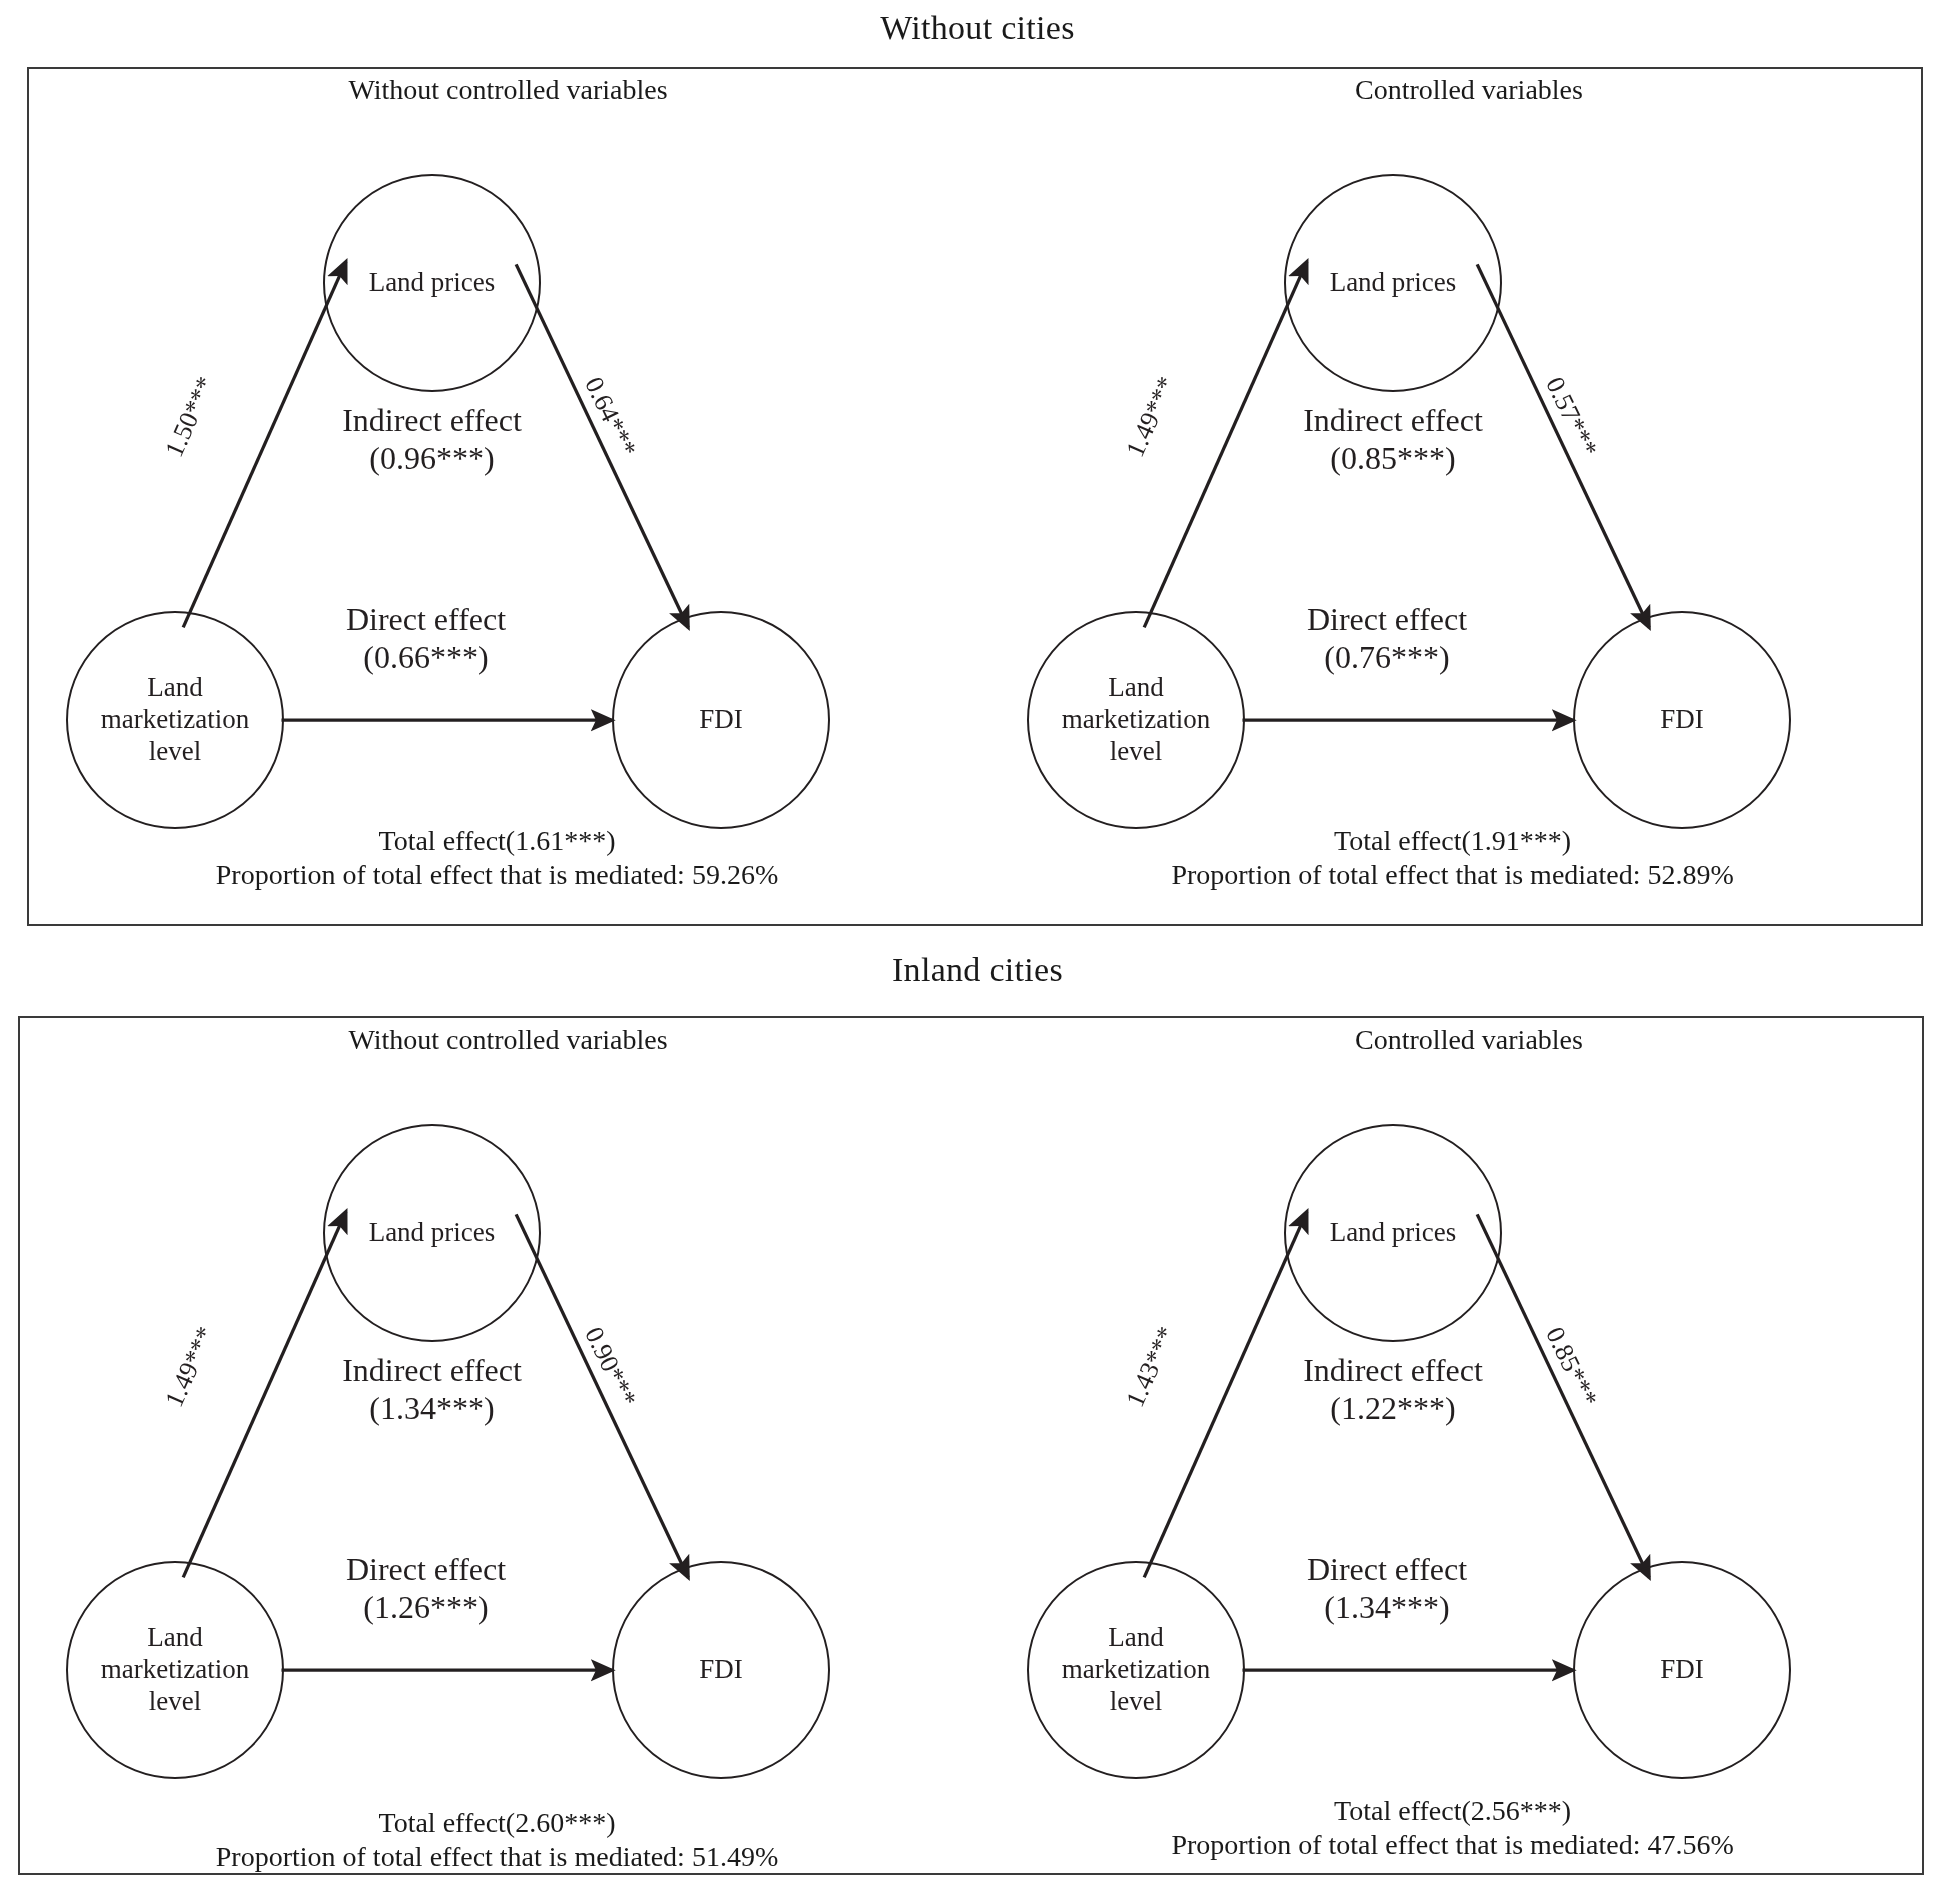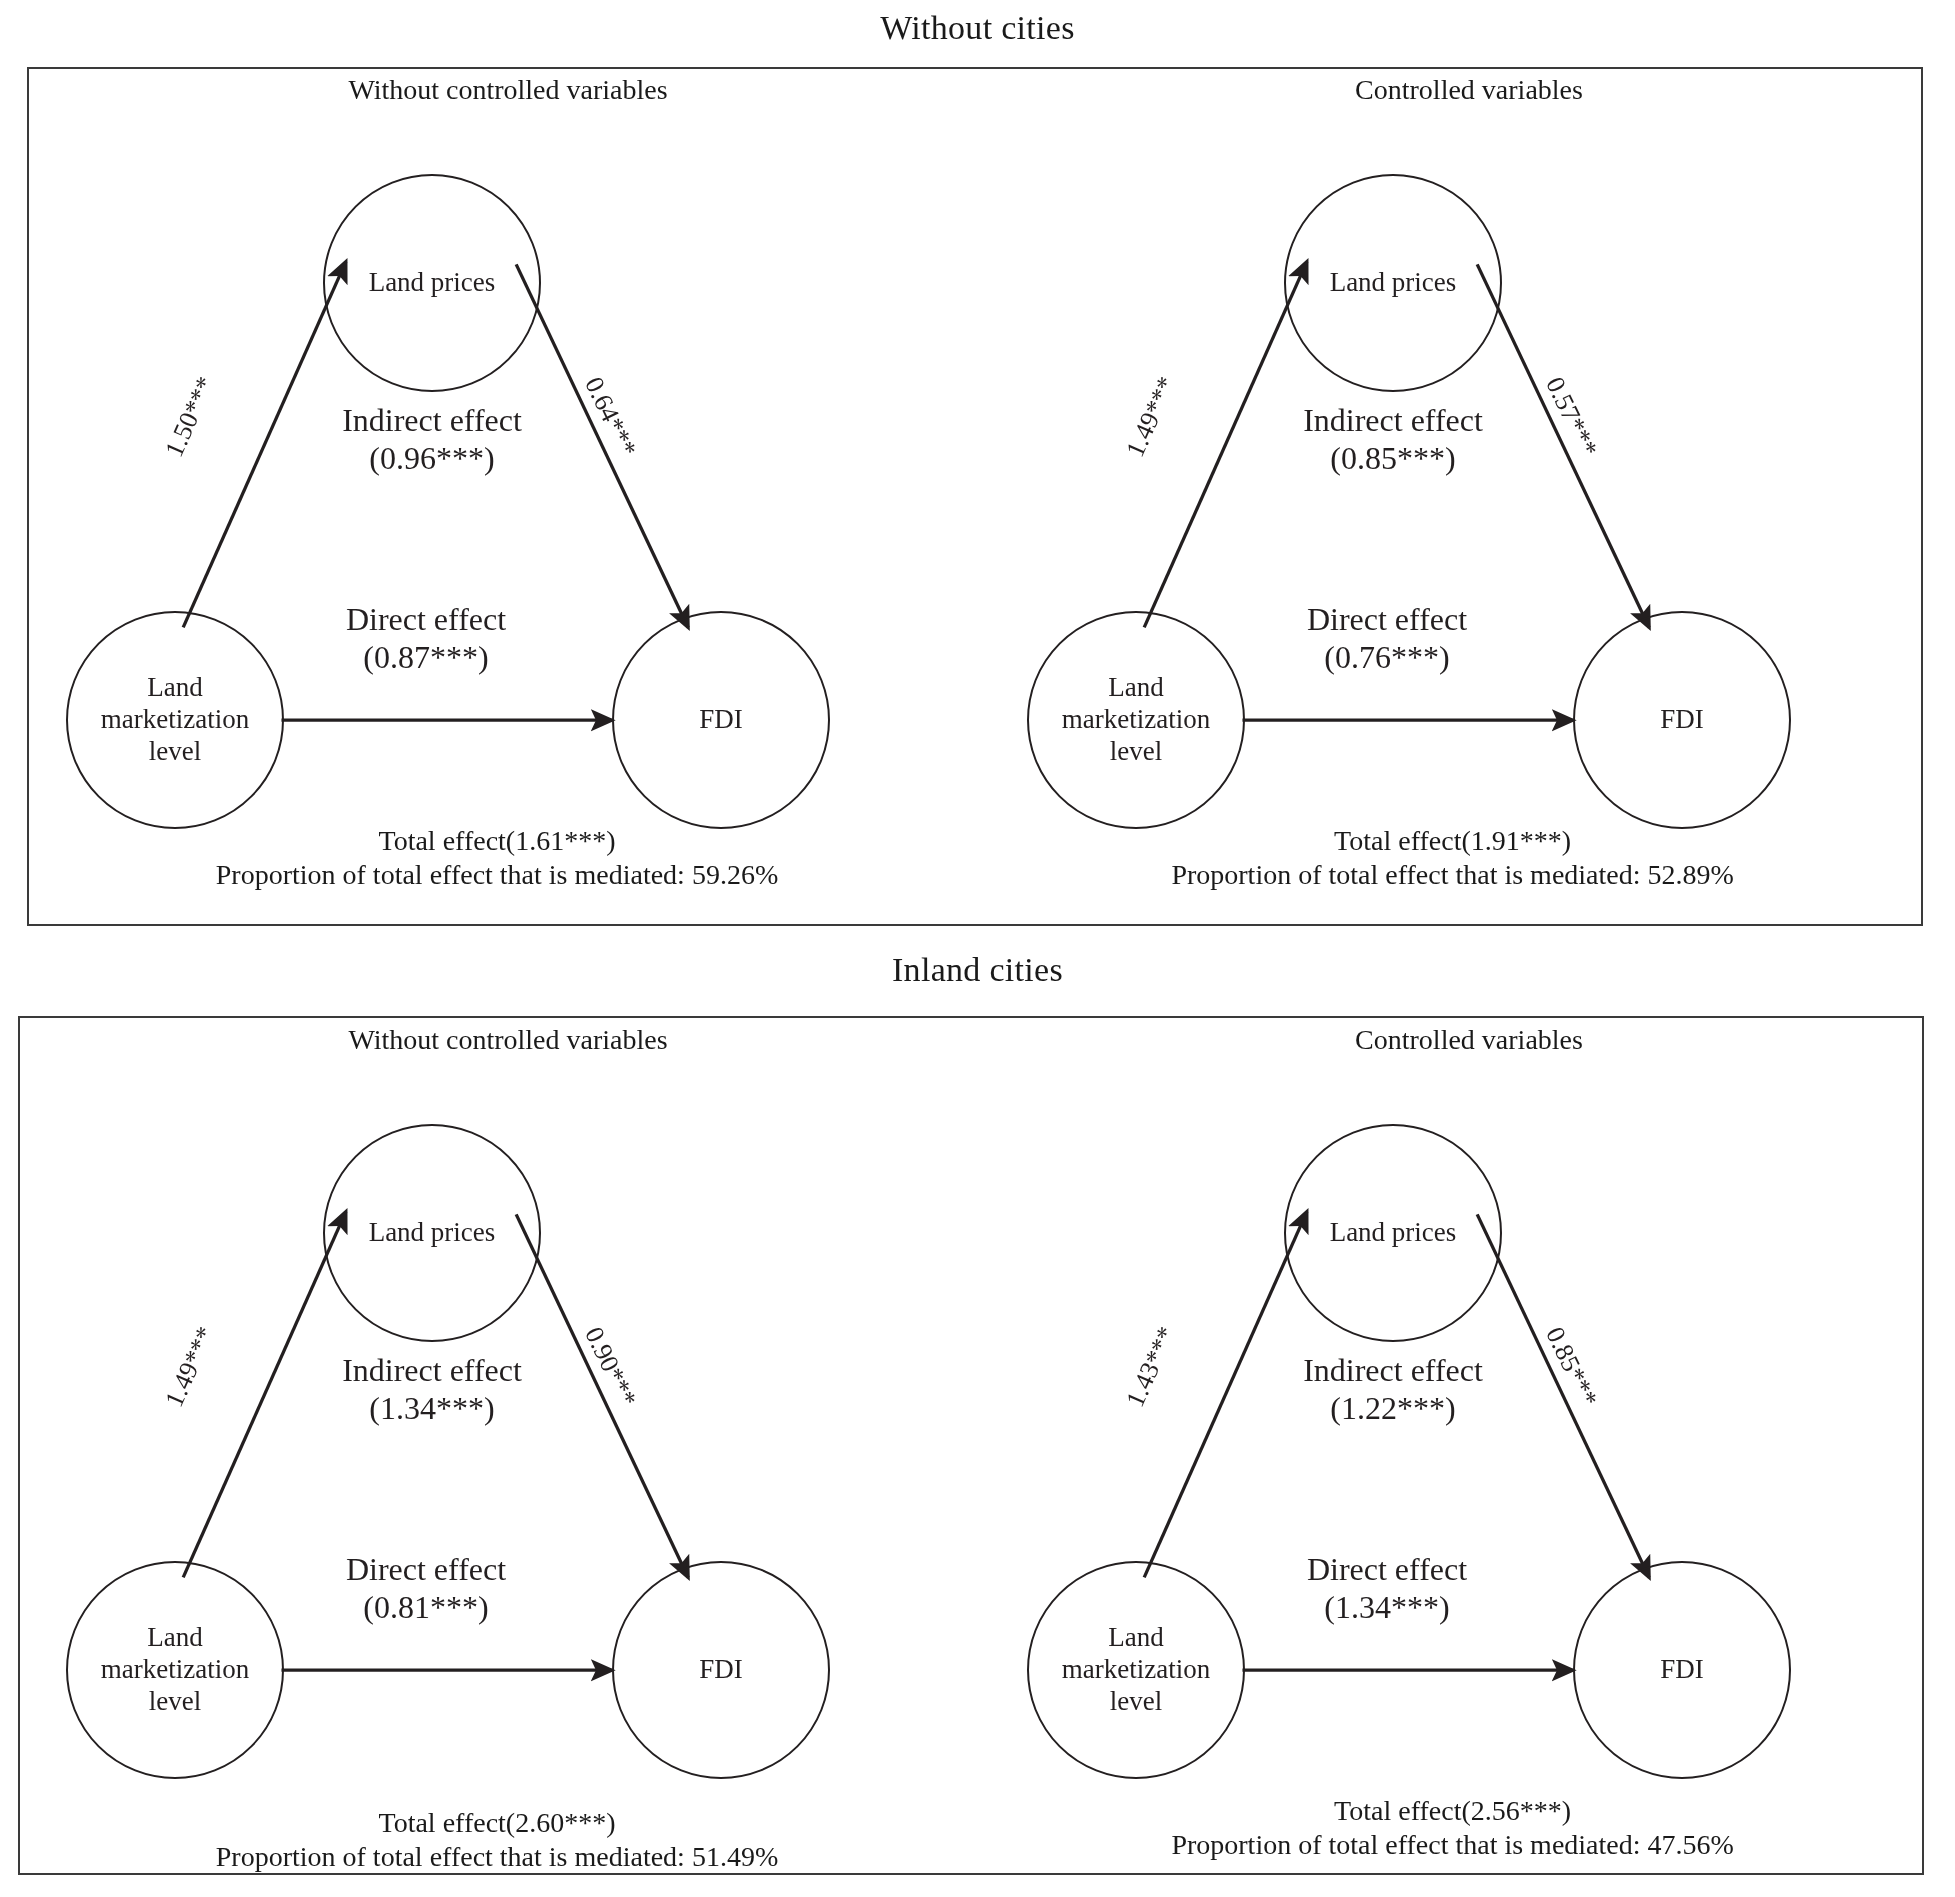--- a/index.html
+++ b/index.html
@@ -140,21 +140,21 @@
 
     <div class="edge-label" style="left:104px; top:328px; transform:rotate(-66deg);">1.50***</div>
     <div class="edge-label" style="left:524px; top:328px; transform:rotate(64deg);">0.64***</div>
 
     <div class="eff-label" style="left:197px; top:325px; width:382px;">
       <div>Indirect effect</div>
       <div>(0.96***)</div>
     </div>
     <div class="eff-label" style="left:218px; top:524px; width:328px;">
       <div>Direct effect</div>
-      <div>(0.87***)</div>
+      <div>(0.66***)</div>
     </div>
 
     <div class="footer-lines" style="top:748px; left:-11px;">
       <div>Total effect(1.61***)</div>
       <div>Proportion of total effect that is mediated: 59.26%</div>
     </div>
   </div>
 
   <div class="model" style="left:1005px; top:76px;">
     <div class="panel-heading" style="top:0px;">Controlled variables</div>
@@ -234,21 +234,21 @@
 
     <div class="edge-label" style="left:104px; top:328px; transform:rotate(-66deg);">1.49***</div>
     <div class="edge-label" style="left:524px; top:328px; transform:rotate(64deg);">0.90***</div>
 
     <div class="eff-label" style="left:197px; top:325px; width:382px;">
       <div>Indirect effect</div>
       <div>(1.34***)</div>
     </div>
     <div class="eff-label" style="left:218px; top:524px; width:328px;">
       <div>Direct effect</div>
-      <div>(0.81***)</div>
+      <div>(1.26***)</div>
     </div>
 
     <div class="footer-lines" style="top:748px; left:-11px;margin-top:32px;">
       <div>Total effect(2.60***)</div>
       <div>Proportion of total effect that is mediated: 51.49%</div>
     </div>
   </div>
 
   <div class="model" style="left:1005px; top:73px;">
     <div class="panel-heading" style="top:0px;">Controlled variables</div>

